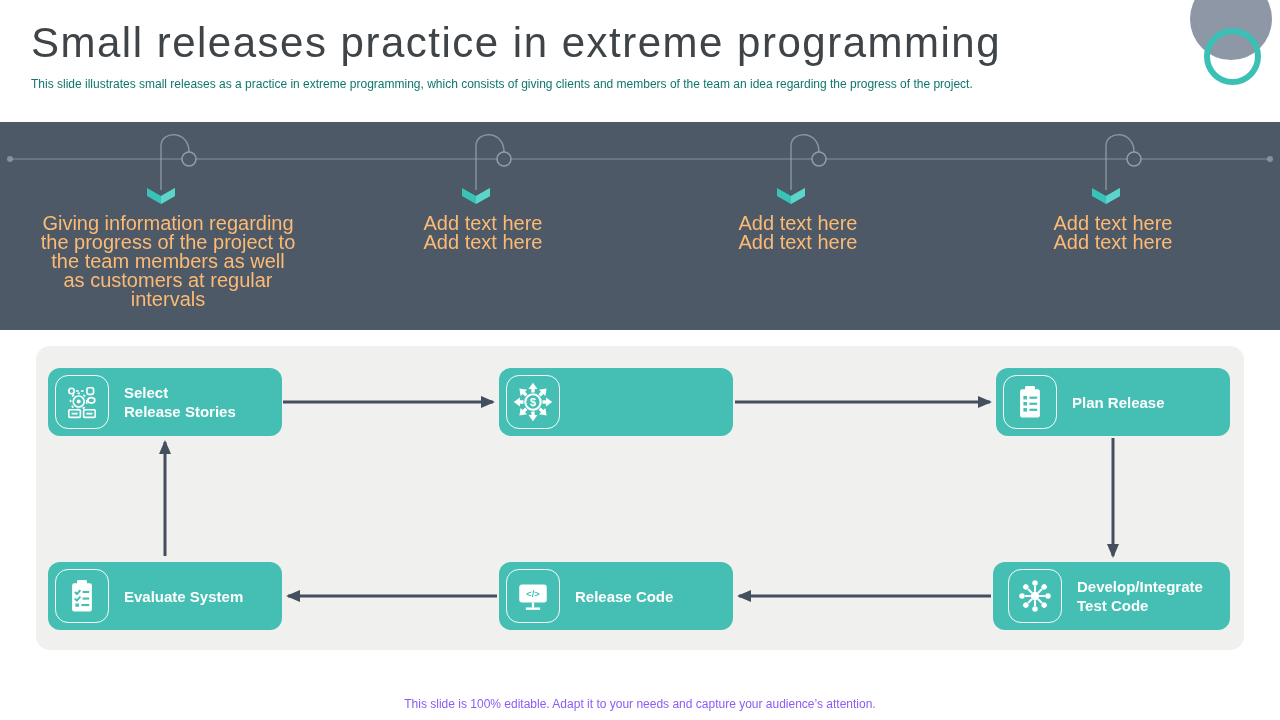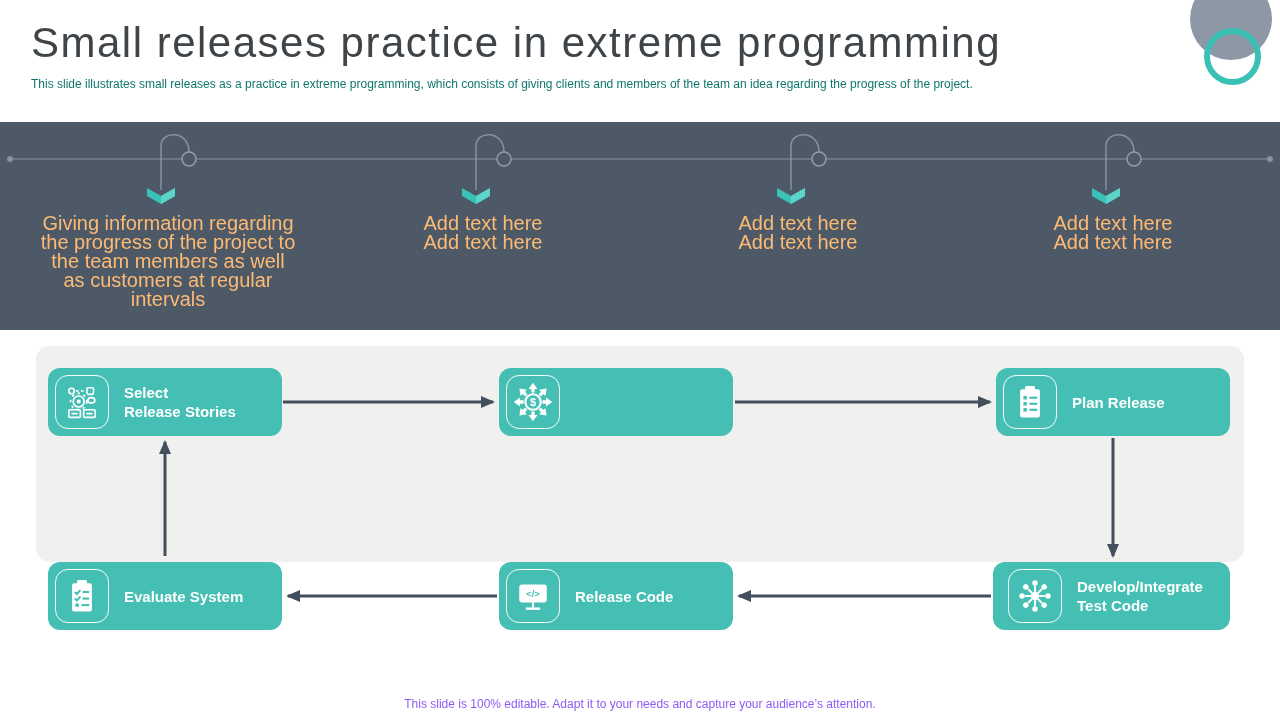--- a/index.html
+++ b/index.html
@@ -36,21 +36,21 @@
   .chev{fill:var(--teal-bright);}
   .chev-hi{fill:#5cd4ca;}
   .tl-text{position:absolute;top:92px;color:#fdba74;font-size:20px;line-height:19px;
     text-align:center;white-space:pre-line;}
   .tl-0{left:38px;width:260px;}
   .tl-1{left:403px;width:160px;}
   .tl-2{left:718px;width:160px;}
   .tl-3{left:1033px;width:160px;}
 
   
-  .panel{position:absolute;left:36px;top:346px;width:1208px;height:216px;
+  .panel{position:absolute;left:36px;top:346px;width:1208px;height:304px;
     background:var(--panel);border-radius:14px;}
   .flow-svg{position:absolute;left:0;top:0;}
   .farrow{stroke:var(--arrow);stroke-width:3;}
 
   .flow-box{position:absolute;width:234px;height:68px;background:var(--teal);
     border-radius:12px;display:flex;align-items:center;}
   .b1{left:12px;top:22px;}
   .b2{left:463px;top:22px;}
   .b3{left:960px;top:22px;}
   .b4{left:957px;top:216px;width:237px;padding-left:8px;}

